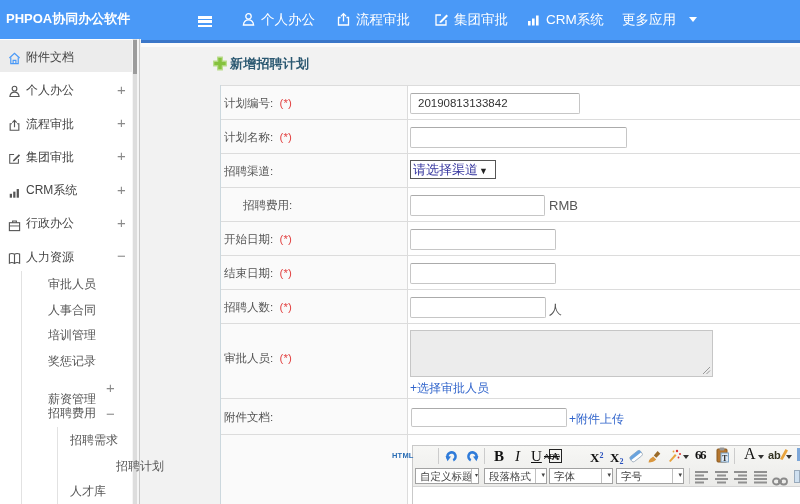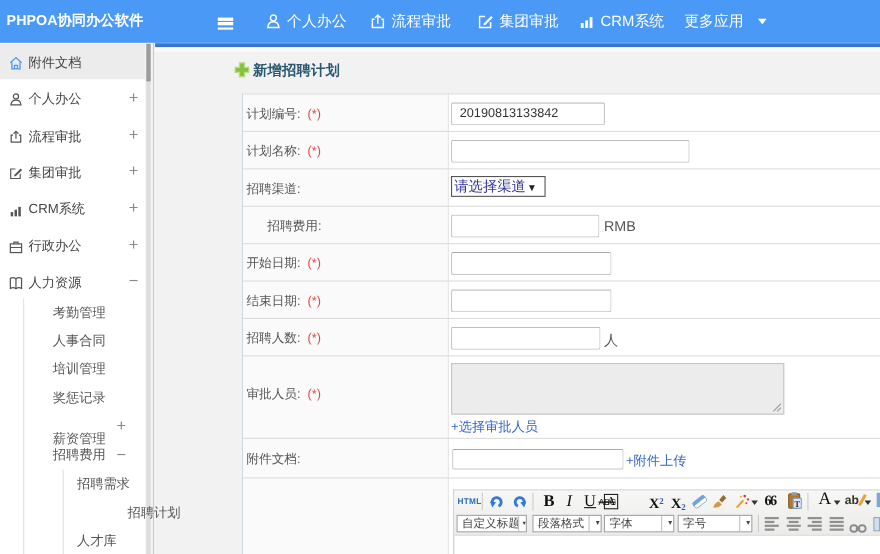--- a/index.html
+++ b/index.html
@@ -145,21 +145,21 @@
 <div class="abs l1" style="top:182px;">CRM系统</div>
 <div class="abs l1" style="top:216px;font-family:Liberation Mono, monospace;">行政办公</div>
 <div class="abs l1" style="top:249px;">人力资源</div>
 <div class="abs pm" style="left:117px;top:82px;">+</div>
 <div class="abs pm" style="left:117px;top:115px;">+</div>
 <div class="abs pm" style="left:117px;top:148px;">+</div>
 <div class="abs pm" style="left:117px;top:182px;">+</div>
 <div class="abs pm" style="left:117px;top:215px;">+</div>
 <div class="abs pm" style="left:117px;top:248px;">−</div>
 
-<div class="abs l2" style="top:277px;">考勤管理</div>
+<div class="abs l2" style="top:277px;">审批人员</div>
 <div class="abs l2" style="top:303px;">人事合同</div>
 <div class="abs l2" style="top:328px;">培训管理</div>
 <div class="abs l2" style="top:354px;">奖惩记录</div>
 <div class="abs l2" style="top:380px;margin-top:12px;">薪资管理</div>
 <div class="abs l2" style="top:406px;">招聘费用</div>
 <div class="abs pm" style="left:106px;top:380px;">+</div>
 <div class="abs pm" style="left:106px;top:406px;">−</div>
 
 <div class="abs l3" style="top:433px;">招聘需求</div>
 <div class="abs l3" style="top:459px;margin-left:46px;">招聘计划</div>
@@ -195,21 +195,21 @@
 <div class="abs lbl" style="left:224px;top:96px;">计划编号:&nbsp;&nbsp;<span class="req">(*)</span></div>
 <div class="abs lbl" style="left:224px;top:130px;">计划名称:&nbsp;&nbsp;<span class="req">(*)</span></div>
 <div class="abs lbl" style="left:224px;top:164px;">招聘渠道:</div>
 <div class="abs lbl" style="left:224px;top:198px;margin-left:19px;">招聘费用:</div>
 <div class="abs lbl" style="left:224px;top:232px;">开始日期:&nbsp;&nbsp;<span class="req">(*)</span></div>
 <div class="abs lbl" style="left:224px;top:266px;">结束日期:&nbsp;&nbsp;<span class="req">(*)</span></div>
 <div class="abs lbl" style="left:224px;top:300px;">招聘人数:&nbsp;&nbsp;<span class="req">(*)</span></div>
 <div class="abs lbl" style="left:224px;top:351px;">审批人员:&nbsp;&nbsp;<span class="req">(*)</span></div>
 <div class="abs lbl" style="left:224px;top:410px;">附件文档:</div>
 
-<div class="abs inp" style="left:410px;top:93px;width:140px;">20190813133842</div>
+<div class="abs inp" style="left:410px;top:93px;width:170px;">20190813133842</div>
 
 <div class="abs inp" style="left:410px;top:127px;width:217px;"></div>
 
 <div class="abs" style="left:410px;top:160px;width:86px;height:19px;background:#fff;border:1px solid #555;font-size:13px;color:#34349e;line-height:17px;padding-left:2px;">请选择渠道<span style="font-size:9px;color:#222;margin-left:1px;">▼</span></div>
 
 <div class="abs inp" style="left:410px;top:195px;width:135px;"></div>
 <div class="abs gtxt" style="left:549px;top:198px;">RMB</div>
 
 <div class="abs inp" style="left:410px;top:229px;width:146px;"></div>
 
@@ -225,21 +225,21 @@
 </div>
 <div class="abs lnk" style="left:410px;top:380px;">+选择审批人员</div>
 
 <div class="abs inp" style="left:411px;top:408px;width:156px;height:19px;"></div>
 <div class="abs lnk" style="left:569px;top:411px;">+附件上传</div>
 
 <div class="abs" style="left:412px;top:445px;width:388px;height:59px;border:1px solid #c9c9c9;border-right:none;border-bottom:none;background:#fff;">
   <div class="abs" style="left:0;top:0;width:388px;height:41px;background:linear-gradient(#f7f7f5,#ebebe9);border-bottom:1px solid #d5d5d5;"></div>
 </div>
 
-<div class="abs" style="left:416px;top:451px;font-size:7.5px;font-weight:bold;color:#2a6db5;letter-spacing:0.2px;">HTML</div>
+<div class="abs" style="left:392px;top:451px;font-size:7.5px;font-weight:bold;color:#2a6db5;letter-spacing:0.2px;">HTML</div>
 <div class="abs" style="left:438px;top:448px;width:1px;height:16px;background:#ccc;"></div>
 <div class="abs" style="left:445px;top:448px;">
 <svg width="13" height="15" viewBox="0 0 13 15">
       <path d="M2.9 10.4 A4.1 4.1 0 1 1 8.2 12.2" fill="none" stroke="#2f7bd9" stroke-width="2.6"></path>
       <path d="M0.6 8.0 L6.0 8.6 L2.5 13.3 Z" fill="#2f7bd9"></path>
     </svg>
 </div>
 <div class="abs" style="left:466px;top:448px;">
 <svg width="13" height="15" viewBox="0 0 13 15">
       <path d="M10.1 10.4 A4.1 4.1 0 1 0 4.8 12.2" fill="none" stroke="#2f7bd9" stroke-width="2.6"></path>

